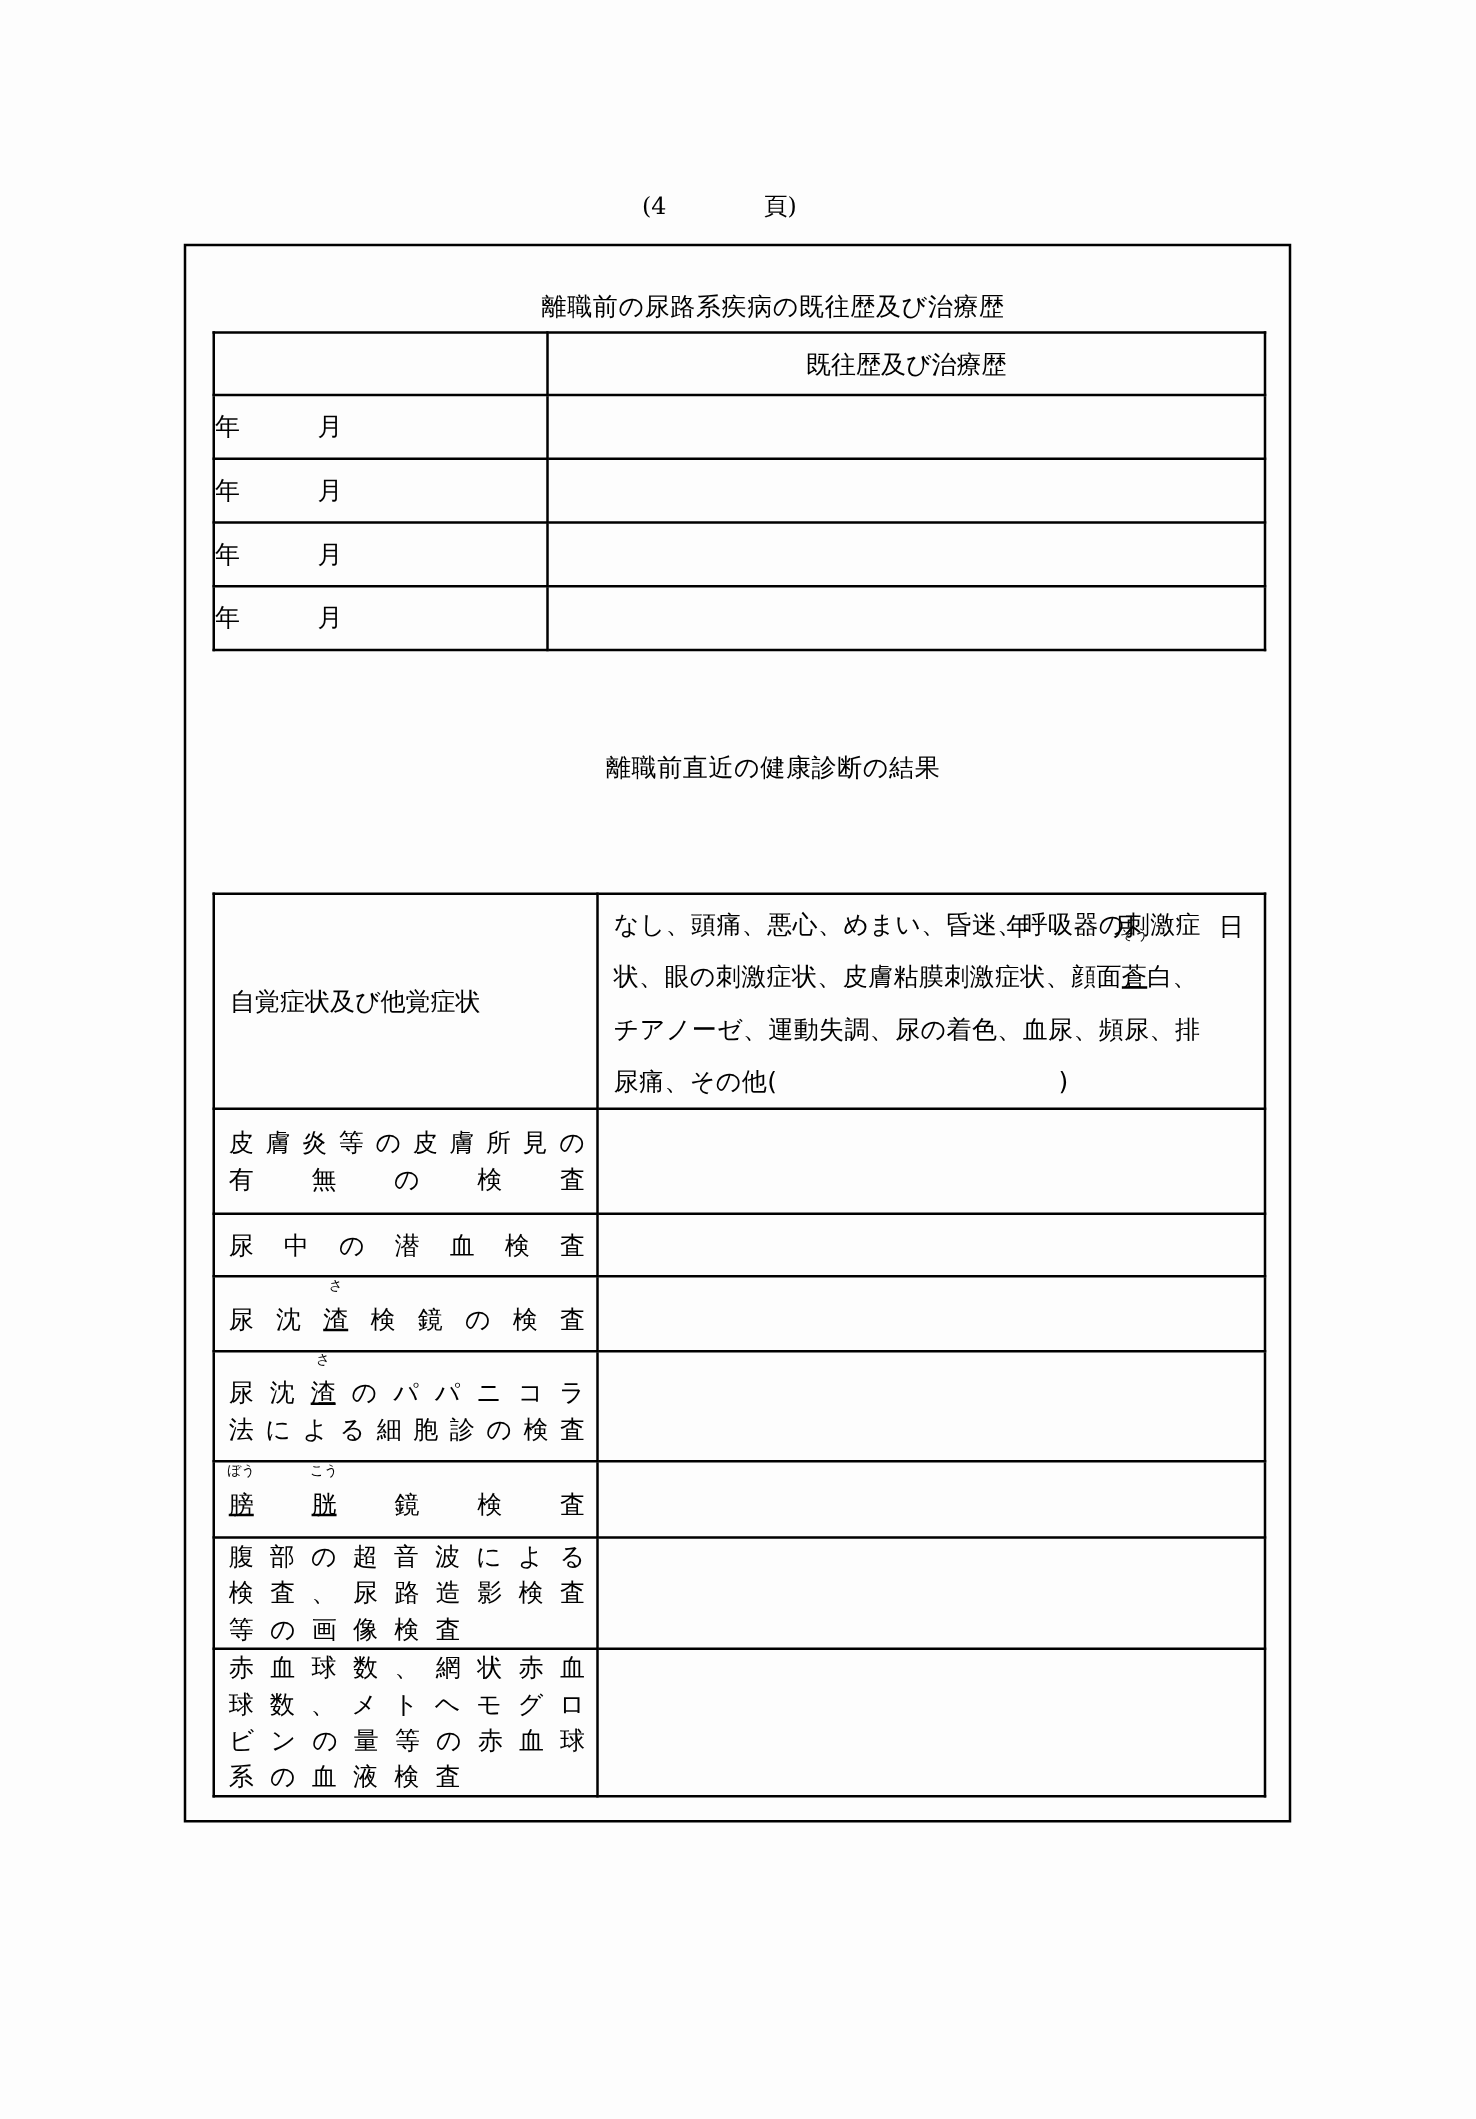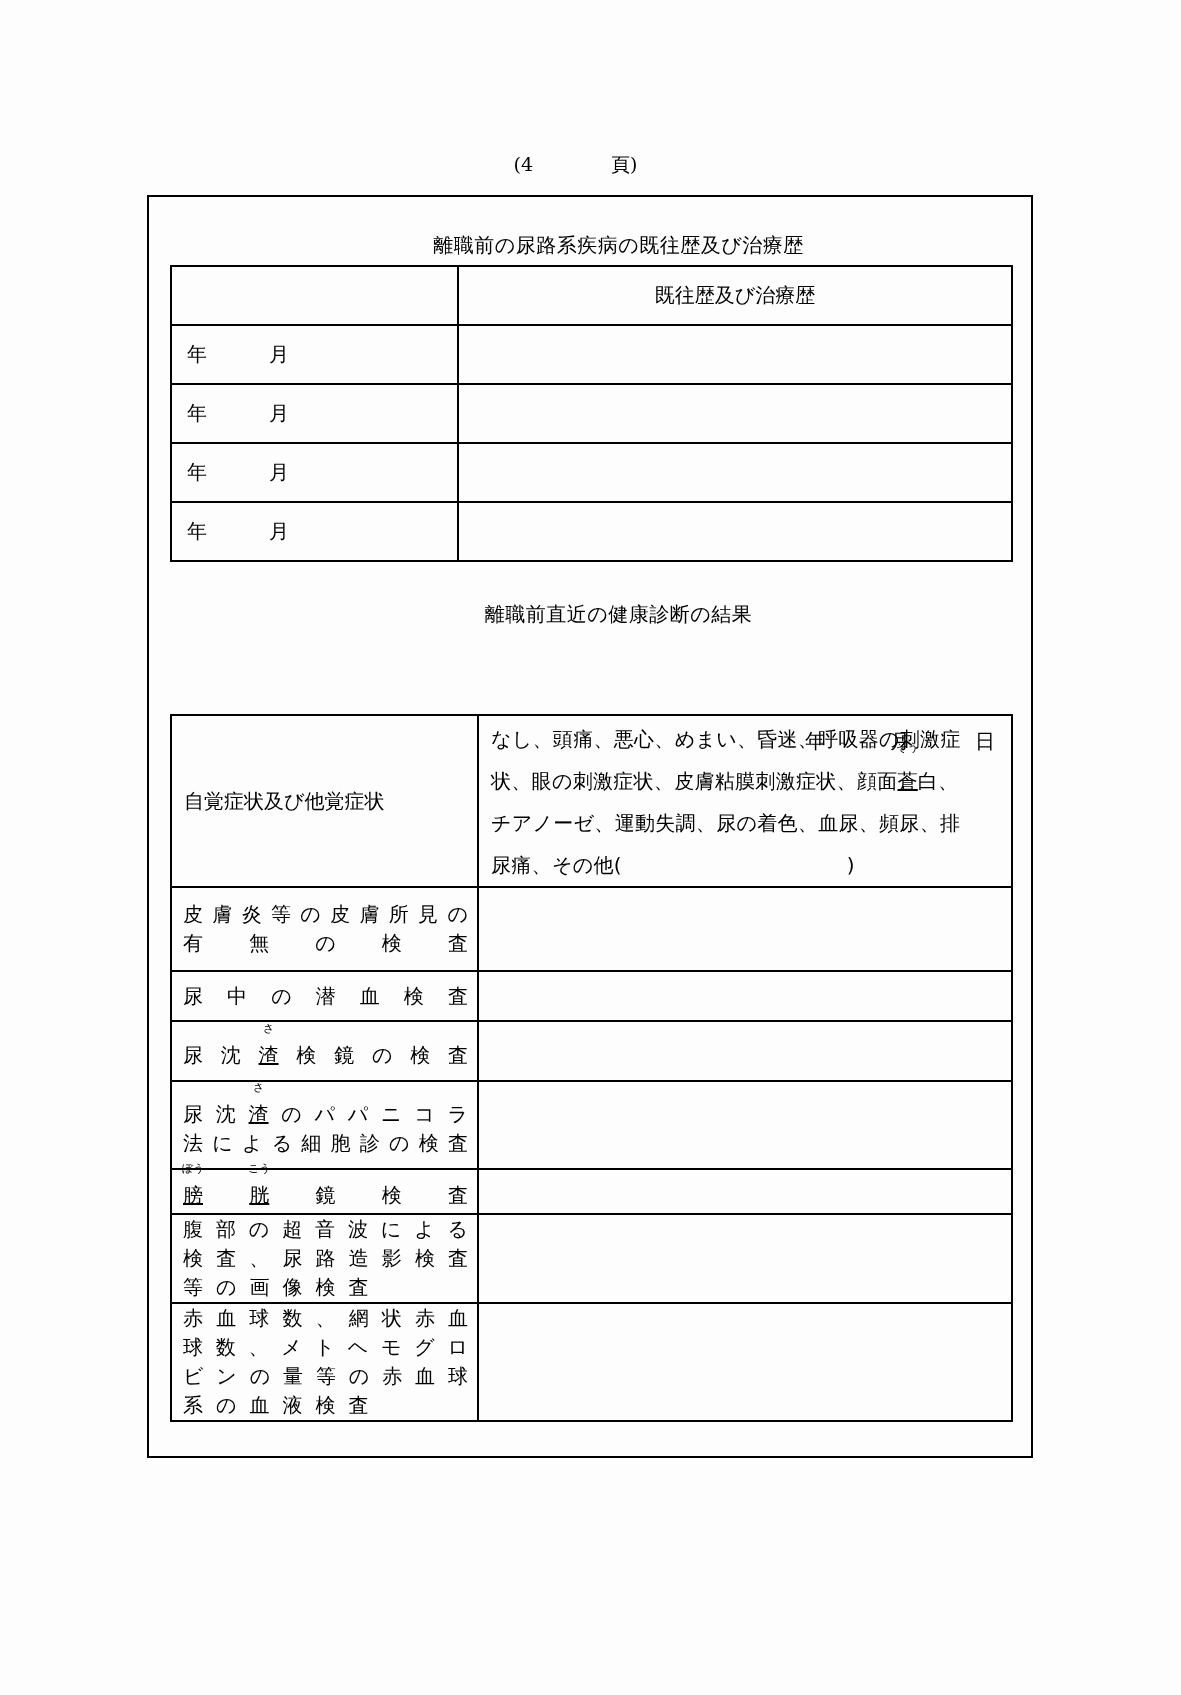--- a/index.html
+++ b/index.html
@@ -3,21 +3,21 @@
 <meta charset="utf-8">
 <style>
   html, body { margin:0; padding:0; background:#fdfdfd; }
   body { width:1181px; height:1695px; position:relative; font-family:"DejaVu Sans", "Liberation Sans", sans-serif; color:#000; overflow:hidden; }
   .page-num { position:absolute; top:152px; left:0; width:1151px; text-align:center; font-size:19px; font-family:"DejaVu Serif", serif; }
   .page-num span { display:inline-block; }
   .page-num .gap { width:78px; }
   .outer { position:absolute; left:147px; top:195px; width:886px; height:1263px; border:2px solid #000; box-sizing:border-box; }
   .sec-title { position:absolute; left:0; width:1181px; text-align:center; font-size:20px; letter-spacing:0.5px;padding-left:28px; }
   table { position:absolute; border-collapse:collapse; }
-  td { border:2px solid #000; padding:15px; font-size:20px; }
+  td { border:2px solid #000; padding:0; font-size:20px; }
   #t1 { left:170px; top:265px; width:843px; }
   #t1 td.c1 { width:255px; }
   #t1 tr { height:51px; }
   .ym { text-align:left; padding-right:10px; }
   .ym span { display:inline-block; }
   .ym .y { margin-right:62px; }
   .hist-head { text-align:center; }
   .date-line { position:absolute; top:688px; left:805px; font-size:20px;margin-top:40px; }
   .date-line span { display:inline-block; }
   .date-line .m { margin-left:65px; }
@@ -161,21 +161,21 @@
             <span>細</span>
             <span>胞</span>
             <span>診</span>
             <span>の</span>
             <span>検</span>
             <span>査</span>
           </div>
         </td>
     <td></td>
   </tr>
-  <tr style="height:45px;">
+  <tr style="height:61px;">
     <td class="c1">
           <div class="jl ruby-line">
             <span class="ruby-wrap"><span class="ruby-txt">ぼう</span>膀</span>
             <span class="ruby-wrap"><span class="ruby-txt">こう</span>胱</span>
             <span>鏡</span>
             <span>検</span>
             <span>査</span>
           </div>
         </td>
     <td></td>

